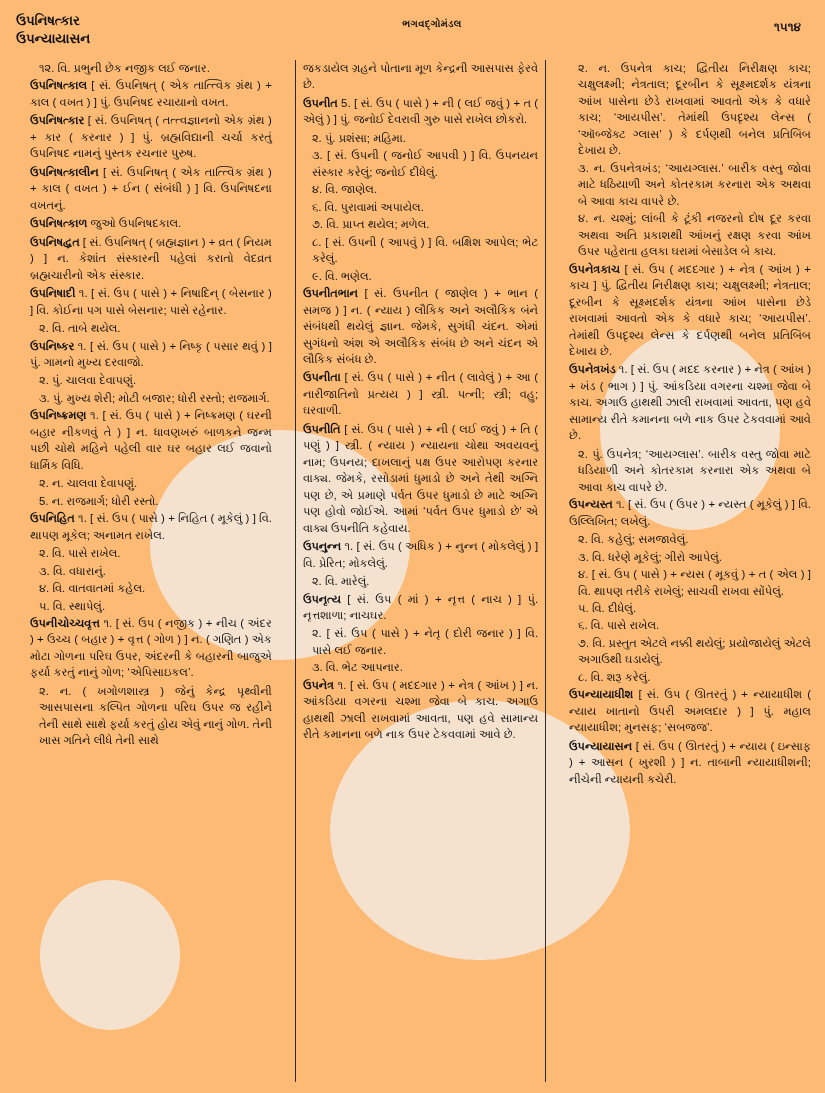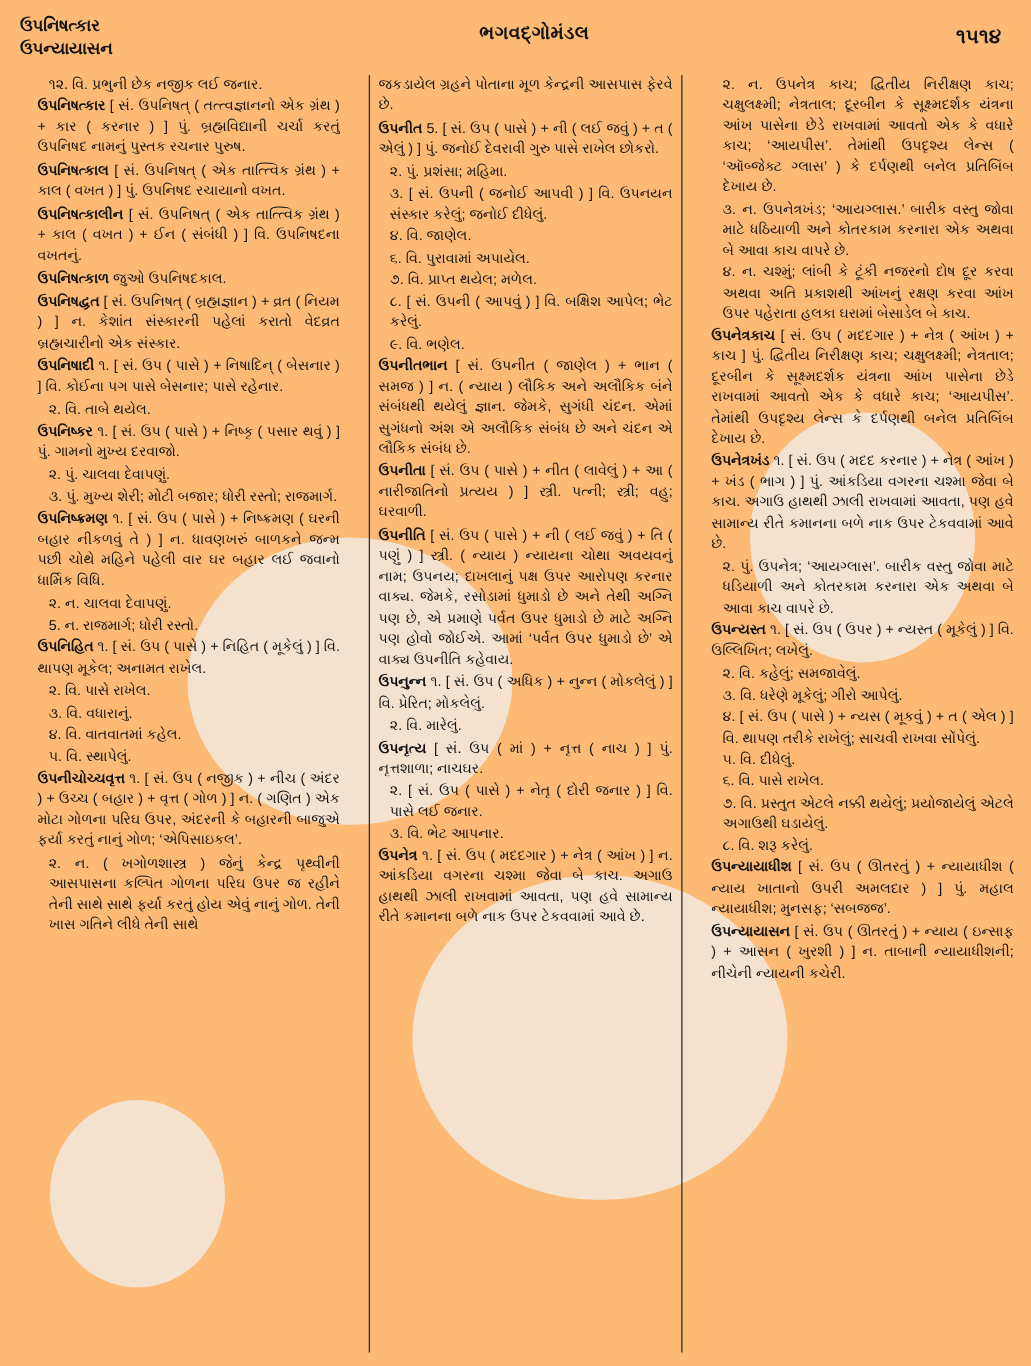--- a/index.html
+++ b/index.html
@@ -47,27 +47,27 @@
     padding: 2px 4px 0 4px;
   }
   .hdr-left {
     font-weight: bold;
     font-size: 13.5px;
     line-height: 1.32;
     letter-spacing: -0.2px;
   }
   .hdr-center {
     font-weight: bold;
-    font-size: 15px;
+    font-size: 10px;
     padding-top: 6px;
     letter-spacing: 0.3px;
   }
   .hdr-right {
     font-weight: bold;
-    font-size: 16px;
+    font-size: 12px;
     padding-top: 8px;
     padding-right: 8px;
   }
 
   .columns {
     position: relative;
     z-index: 2;
     display: flex;
     height: 1022px;
     margin-top: 2px;
@@ -124,22 +124,22 @@
       <div>ઉપનિષત્કાર</div>
       <div>ઉપન્યાયાસન</div>
     </div>
     <div class="hdr-center">ભગવદ્ગોમંડલ</div>
     <div class="hdr-right">૧૫૧૪</div>
   </div>
 
   <div class="columns">
     <div class="col c1">
         <p class="sense">૧૨. વિ. પ્રભુની છેક નજીક લઈ જનાર.</p>
+        <p class="entry"><span class="hw">ઉપનિષત્કાલ</span><span> [ સં. ઉપનિષત્ ( એક તાત્ત્વિક ગ્રંથ ) + કાલ ( વખત ) ] પું. ઉપનિષદ રચાયાનો વખત.</span></p>
         <p class="entry"><span class="hw">ઉપનિષત્કાર</span><span> [ સં. ઉપનિષત્ ( તત્ત્વજ્ઞાનનો એક ગ્રંથ ) + કાર ( કરનાર ) ] પું. બ્રહ્મવિદ્યાની ચર્ચા કરતું ઉપનિષદ નામનું પુસ્તક રચનાર પુરુષ.</span></p>
-        <p class="entry"><span class="hw">ઉપનિષત્કાલ</span><span> [ સં. ઉપનિષત્ ( એક તાત્ત્વિક ગ્રંથ ) + કાલ ( વખત ) ] પું. ઉપનિષદ રચાયાનો વખત.</span></p>
         <p class="entry"><span class="hw">ઉપનિષત્કાલીન</span><span> [ સં. ઉપનિષત્ ( એક તાત્ત્વિક ગ્રંથ ) + કાલ ( વખત ) + ઈન ( સંબંધી ) ] વિ. ઉપનિષદના વખતનું.</span></p>
         <p class="entry"><span class="hw">ઉપનિષત્કાળ</span><span> જુઓ ઉપનિષદકાલ.</span></p>
         <p class="entry"><span class="hw">ઉપનિષદ્વ્રત</span><span> [ સં. ઉપનિષત્ ( બ્રહ્મજ્ઞાન ) + વ્રત ( નિયમ ) ] ન. કેશાંત સંસ્કારની પહેલાં કરાતો વેદવ્રત બ્રહ્મચારીનો એક સંસ્કાર.</span></p>
         <p class="entry"><span class="hw">ઉપનિષાદી</span><span> ૧. [ સં. ઉપ ( પાસે ) + નિષાદિન્ ( બેસનાર ) ] વિ. કોઈના પગ પાસે બેસનાર; પાસે રહેનાર.</span></p>
         <p class="sense">૨. વિ. તાબે થયેલ.</p>
         <p class="entry"><span class="hw">ઉપનિષ્કર</span><span> ૧. [ સં. ઉપ ( પાસે ) + નિષ્કૃ ( પસાર થવું ) ] પું. ગામનો મુખ્ય દરવાજો.</span></p>
         <p class="sense">૨. પું. ચાલવા દેવાપણું.</p>
         <p class="sense">૩. પું. મુખ્ય શેરી; મોટી બજાર; ધોરી રસ્તો; રાજમાર્ગ.</p>
         <p class="entry"><span class="hw">ઉપનિષ્ક્રમણ</span><span> ૧. [ સં. ઉપ ( પાસે ) + નિષ્ક્રમણ ( ઘરની બહાર નીકળવું તે ) ] ન. ધાવણખરું બાળકને જન્મ પછી ચોથે મહિને પહેલી વાર ઘર બહાર લઈ જવાનો ધાર્મિક વિધિ.</span></p>
         <p class="sense">૨. ન. ચાલવા દેવાપણું.</p>

